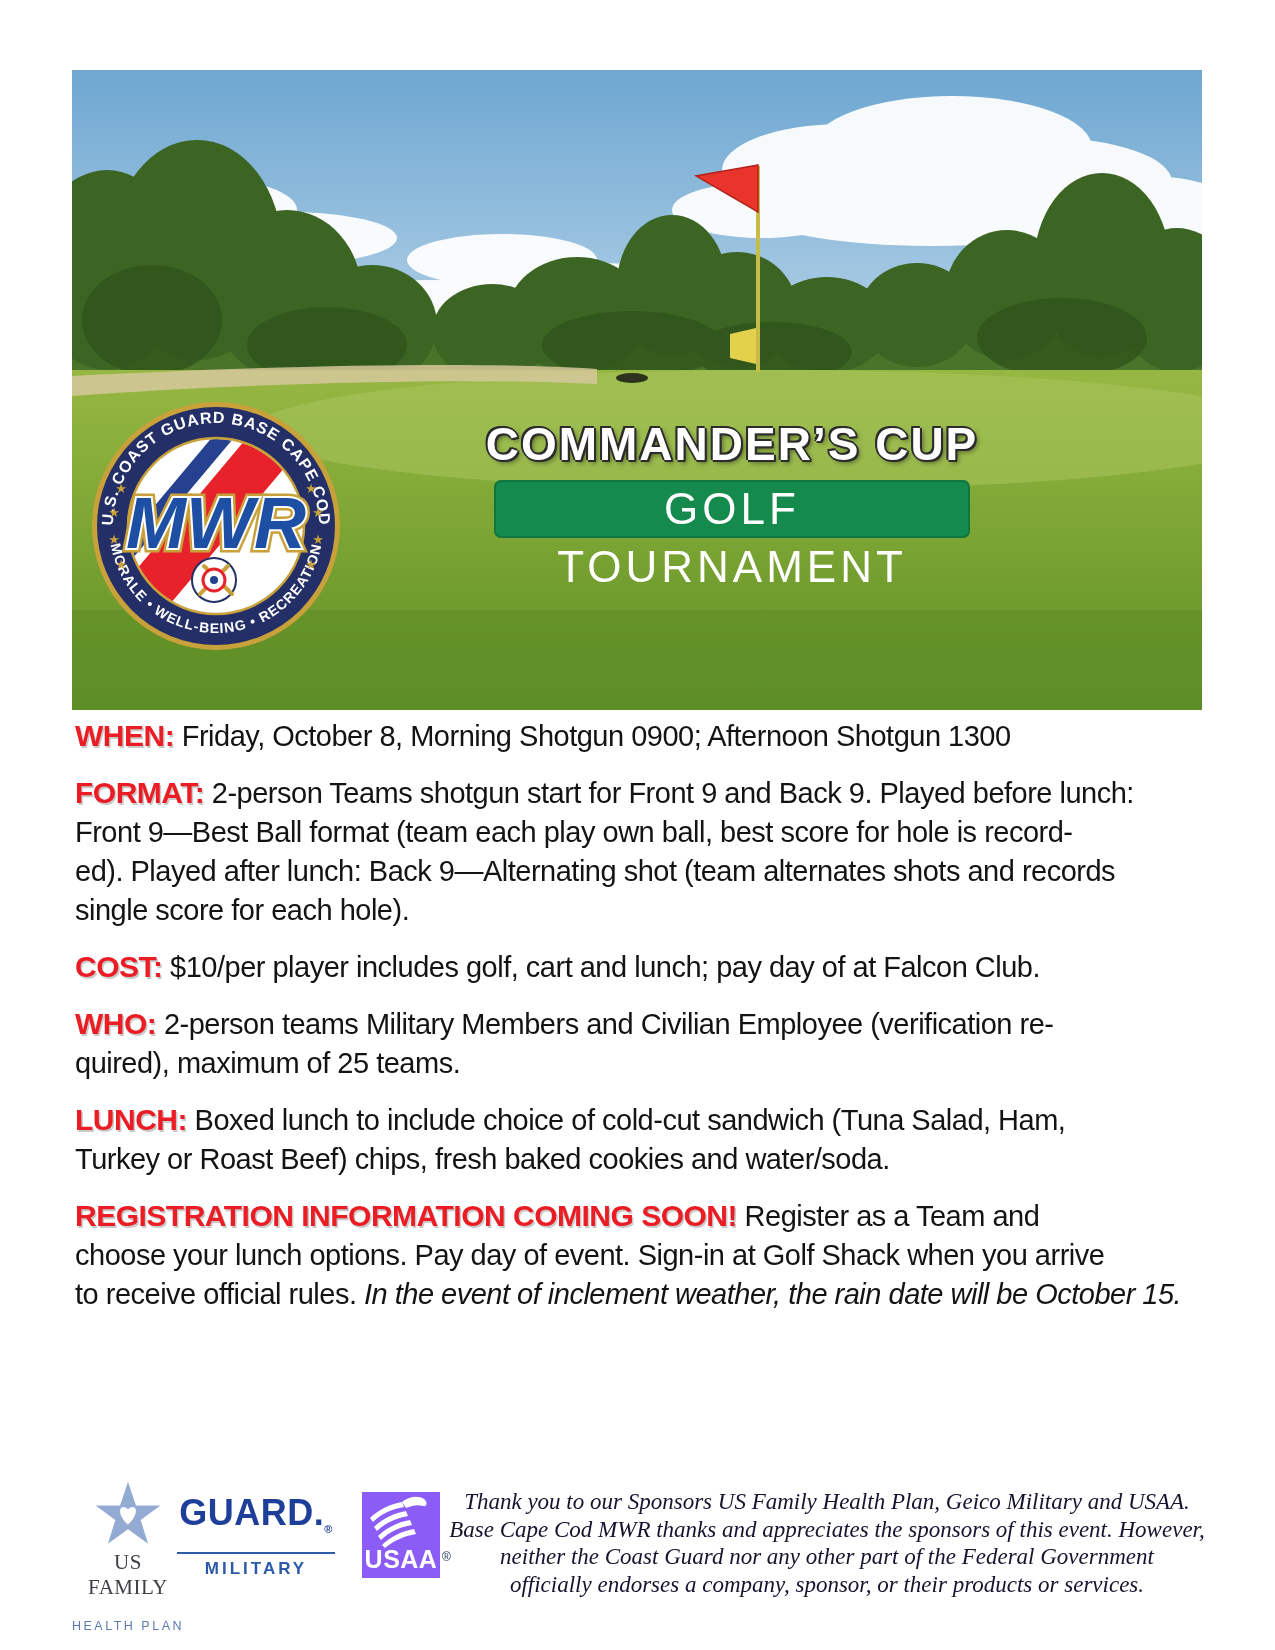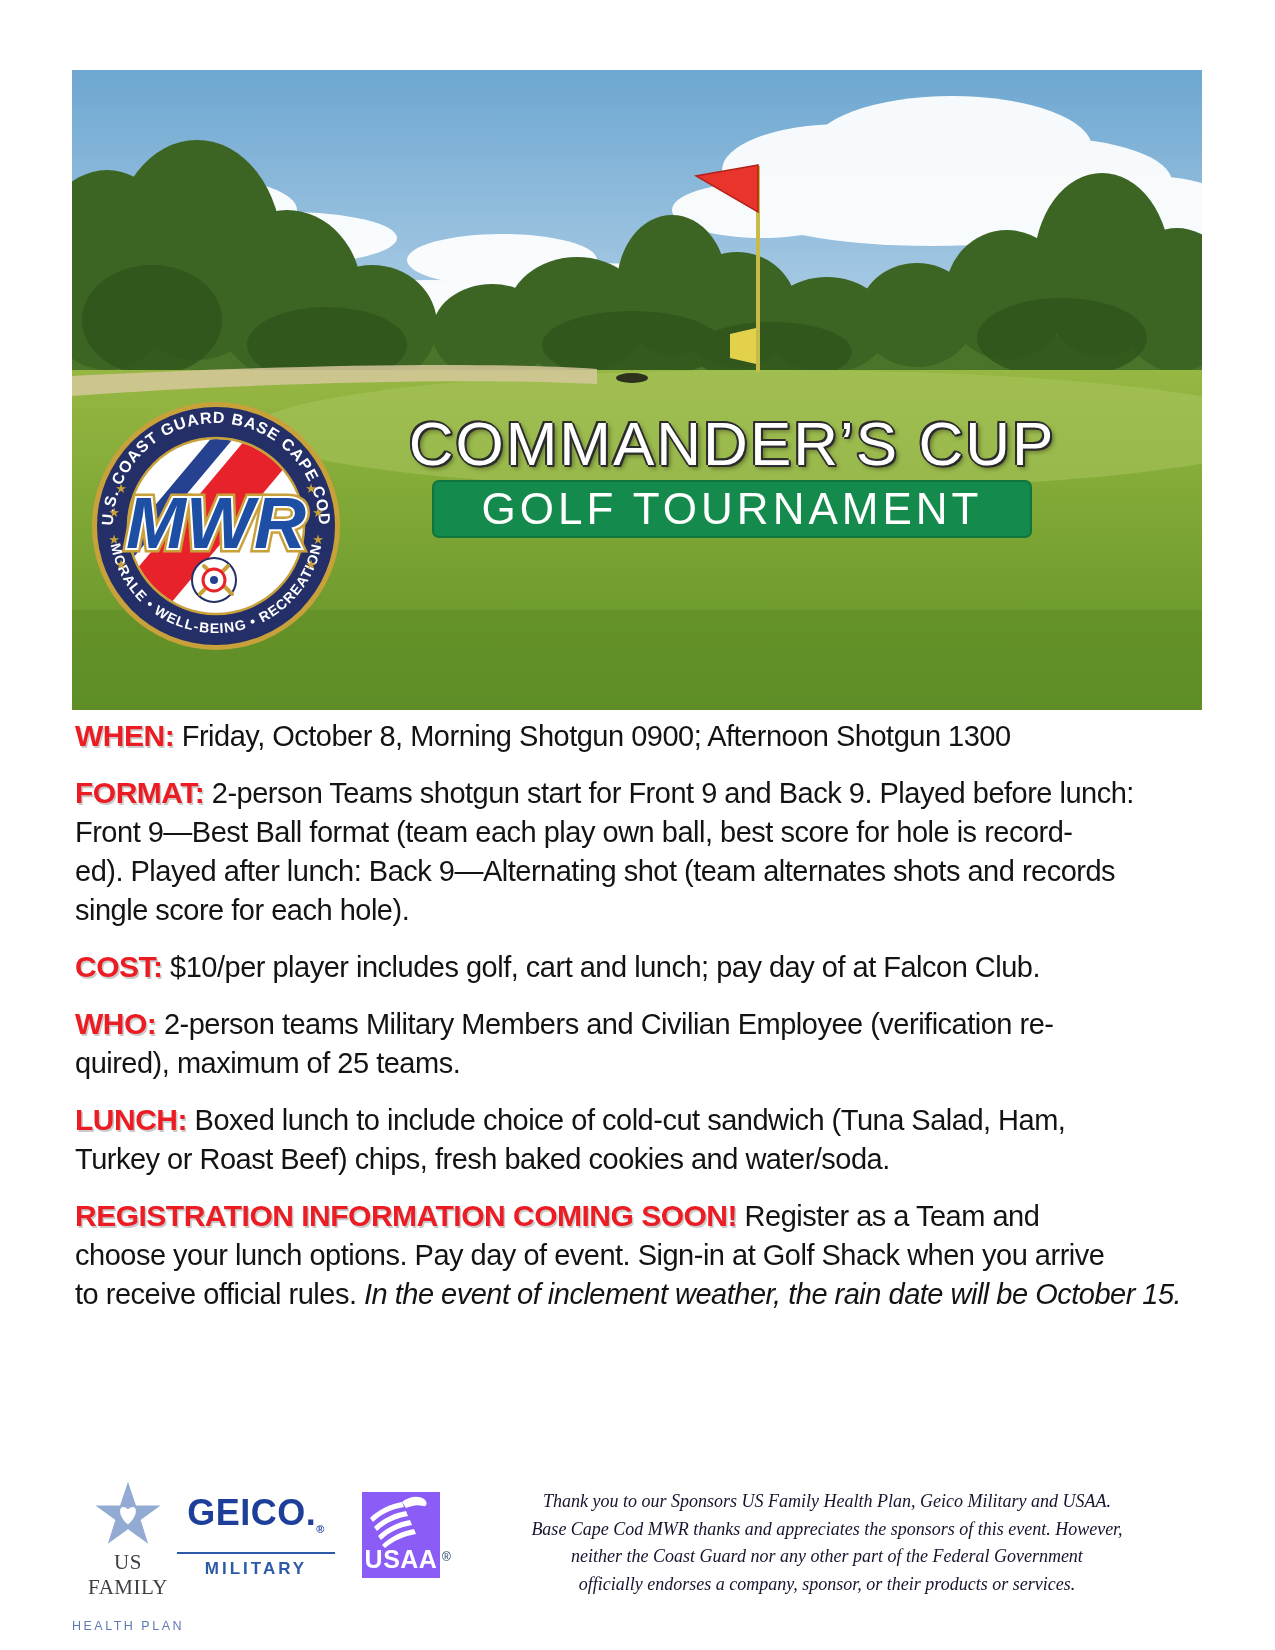--- a/index.html
+++ b/index.html
@@ -9,24 +9,24 @@
   
   .photo{position:absolute;left:72px;top:70px;width:1130px;height:640px;overflow:hidden;}
   .scene{position:absolute;left:0;top:0;width:100%;height:100%;display:block;}
 
   
   .logo{position:absolute;left:18px;top:330px;width:252px;height:252px;}
   .logo svg{width:100%;height:100%;display:block;}
 
   
   .hero-text{position:absolute;left:285px;top:345px;width:750px;text-align:center;}
-  .hero-title{font-size:62px;font-weight:normal;letter-spacing:2px;color:#ffffff;line-height:58px;
+  .hero-title{font-size:46px;font-weight:bold;letter-spacing:2px;color:#ffffff;line-height:58px;
       text-shadow:-2px 0 0 #2c2c2c,2px 0 0 #2c2c2c,0 -2px 0 #2c2c2c,0 2px 0 #2c2c2c,
                   2px 2px 0 #2c2c2c,-2px -2px 0 #2c2c2c,3px 3px 5px rgba(0,0,0,.45);}
-  .hero-banner{margin:7px auto 0 auto;width:600px;height:58px;line-height:58px;background:#148a4d;
+  .hero-banner{margin:7px auto 0 auto;width:476px;height:58px;line-height:58px;background:#148a4d;
       border-radius:7px;color:#ffffff;font-size:44px;font-weight:400;letter-spacing:4px;
       box-shadow:inset 0 0 0 2px rgba(0,60,25,.25);}
   .hero-date{margin-top:3px;font-size:100px;line-height:104px;font-weight:bold;letter-spacing:5px;color:#ec1c24;
       text-shadow:-2px 0 0 #ececec,2px 0 0 #dcdcdc,0 -2px 0 #ececec,0 2px 0 #dcdcdc,
                   4px 4px 2px rgba(130,130,130,.55);}
 
   
   .content{position:absolute;left:75px;top:716px;width:1130px;color:#131313;}
   .para{margin:0 0 17px 0;font-size:29px;line-height:39px;letter-spacing:-0.5px;}
   .lbl{color:#ec1c24;font-weight:bold;font-size:30px;letter-spacing:-0.5px;
@@ -47,21 +47,21 @@
   .geico-sub{font-size:17px;font-weight:bold;color:#2d5aa8;letter-spacing:3px;}
 
   .usaa{position:absolute;left:362px;top:1492px;width:100px;}
   .usaa-box{width:78px;height:86px;background:#8b5cf6;position:relative;}
   .usaa-box svg{position:absolute;left:4px;top:4px;width:70px;height:52px;}
   .usaa-name{position:absolute;left:0;bottom:4px;width:78px;text-align:center;color:#ffffff;
              font-weight:bold;font-size:25px;letter-spacing:0.5px;}
   .usaa-reg{position:absolute;left:80px;top:58px;font-size:12px;color:#17335b;}
 
   .note{position:absolute;left:437px;top:1488px;width:780px;text-align:center;
-        font-family:"Liberation Serif",serif;font-style:italic;font-size:18px;line-height:27.5px;
+        font-family:"Liberation Serif",serif;font-style:italic;font-size:23px;line-height:27.5px;
         color:#14142e;white-space:pre-line;}
 </style>
 </head>
 <body>
 
 <div class="page">
 
   <div class="photo">
     <svg class="scene" viewBox="0 0 1130 640" preserveAspectRatio="none">
       <defs>
@@ -231,21 +231,21 @@
   <div class="usfhp">
     <svg viewBox="-40 -40 80 80">
       <polygon points="0,-36 8.4,-11.1 34.2,-11.1 13.3,4.2 21.2,29.1 0,14 -21.2,29.1 -13.3,4.2 -34.2,-11.1 -8.4,-11.1" fill="#93abd3"></polygon>
       <path d="M0,9 C -13,-2 -9,-15 0,-7 C 9,-15 13,-2 0,9 Z" fill="#ffffff"></path>
     </svg>
     <div class="usfhp-l1">US FAMILY</div>
     <div class="usfhp-l2">HEALTH PLAN</div>
   </div>
 
   <div class="geico">
-    <div class="geico-name"><span>GEICO.</span><span class="geico-reg">®</span></div>
+    <div class="geico-name"><span>GUARD.</span><span class="geico-reg">®</span></div>
     <div class="geico-rule"></div>
     <div class="geico-sub">MILITARY</div>
   </div>
 
   <div class="usaa">
     <div class="usaa-box">
       <svg viewBox="0 0 70 52">
         <g fill="#ffffff">
           <path d="M4,22 C12,14 24,8 36,6 L38,11 C26,13 15,18 7,26 Z"></path>
           <path d="M8,31 C16,23 28,17 40,15 L42,20 C30,22 19,27 11,35 Z"></path>

